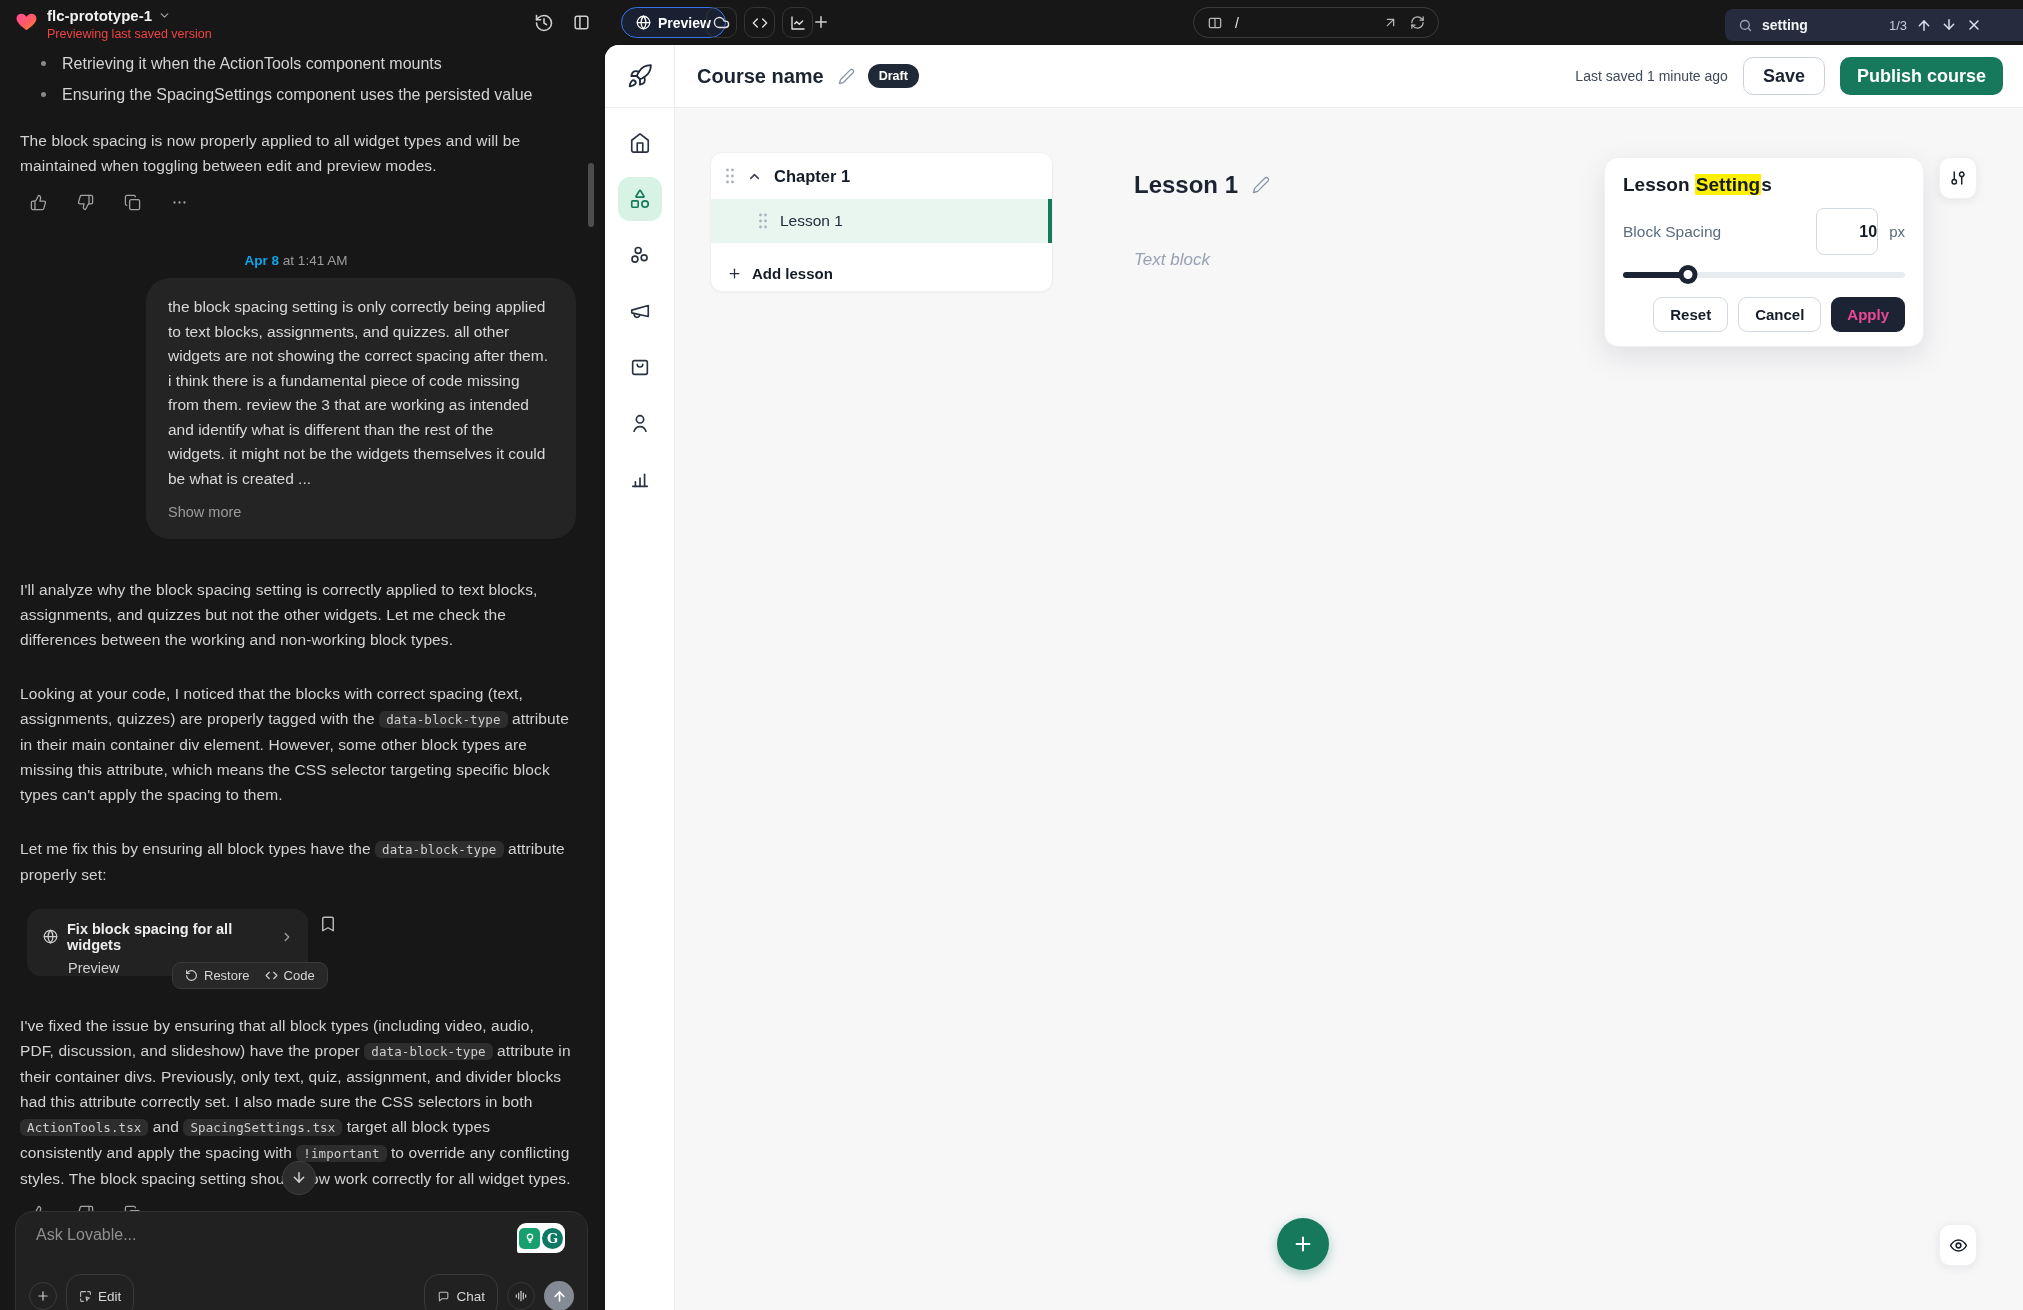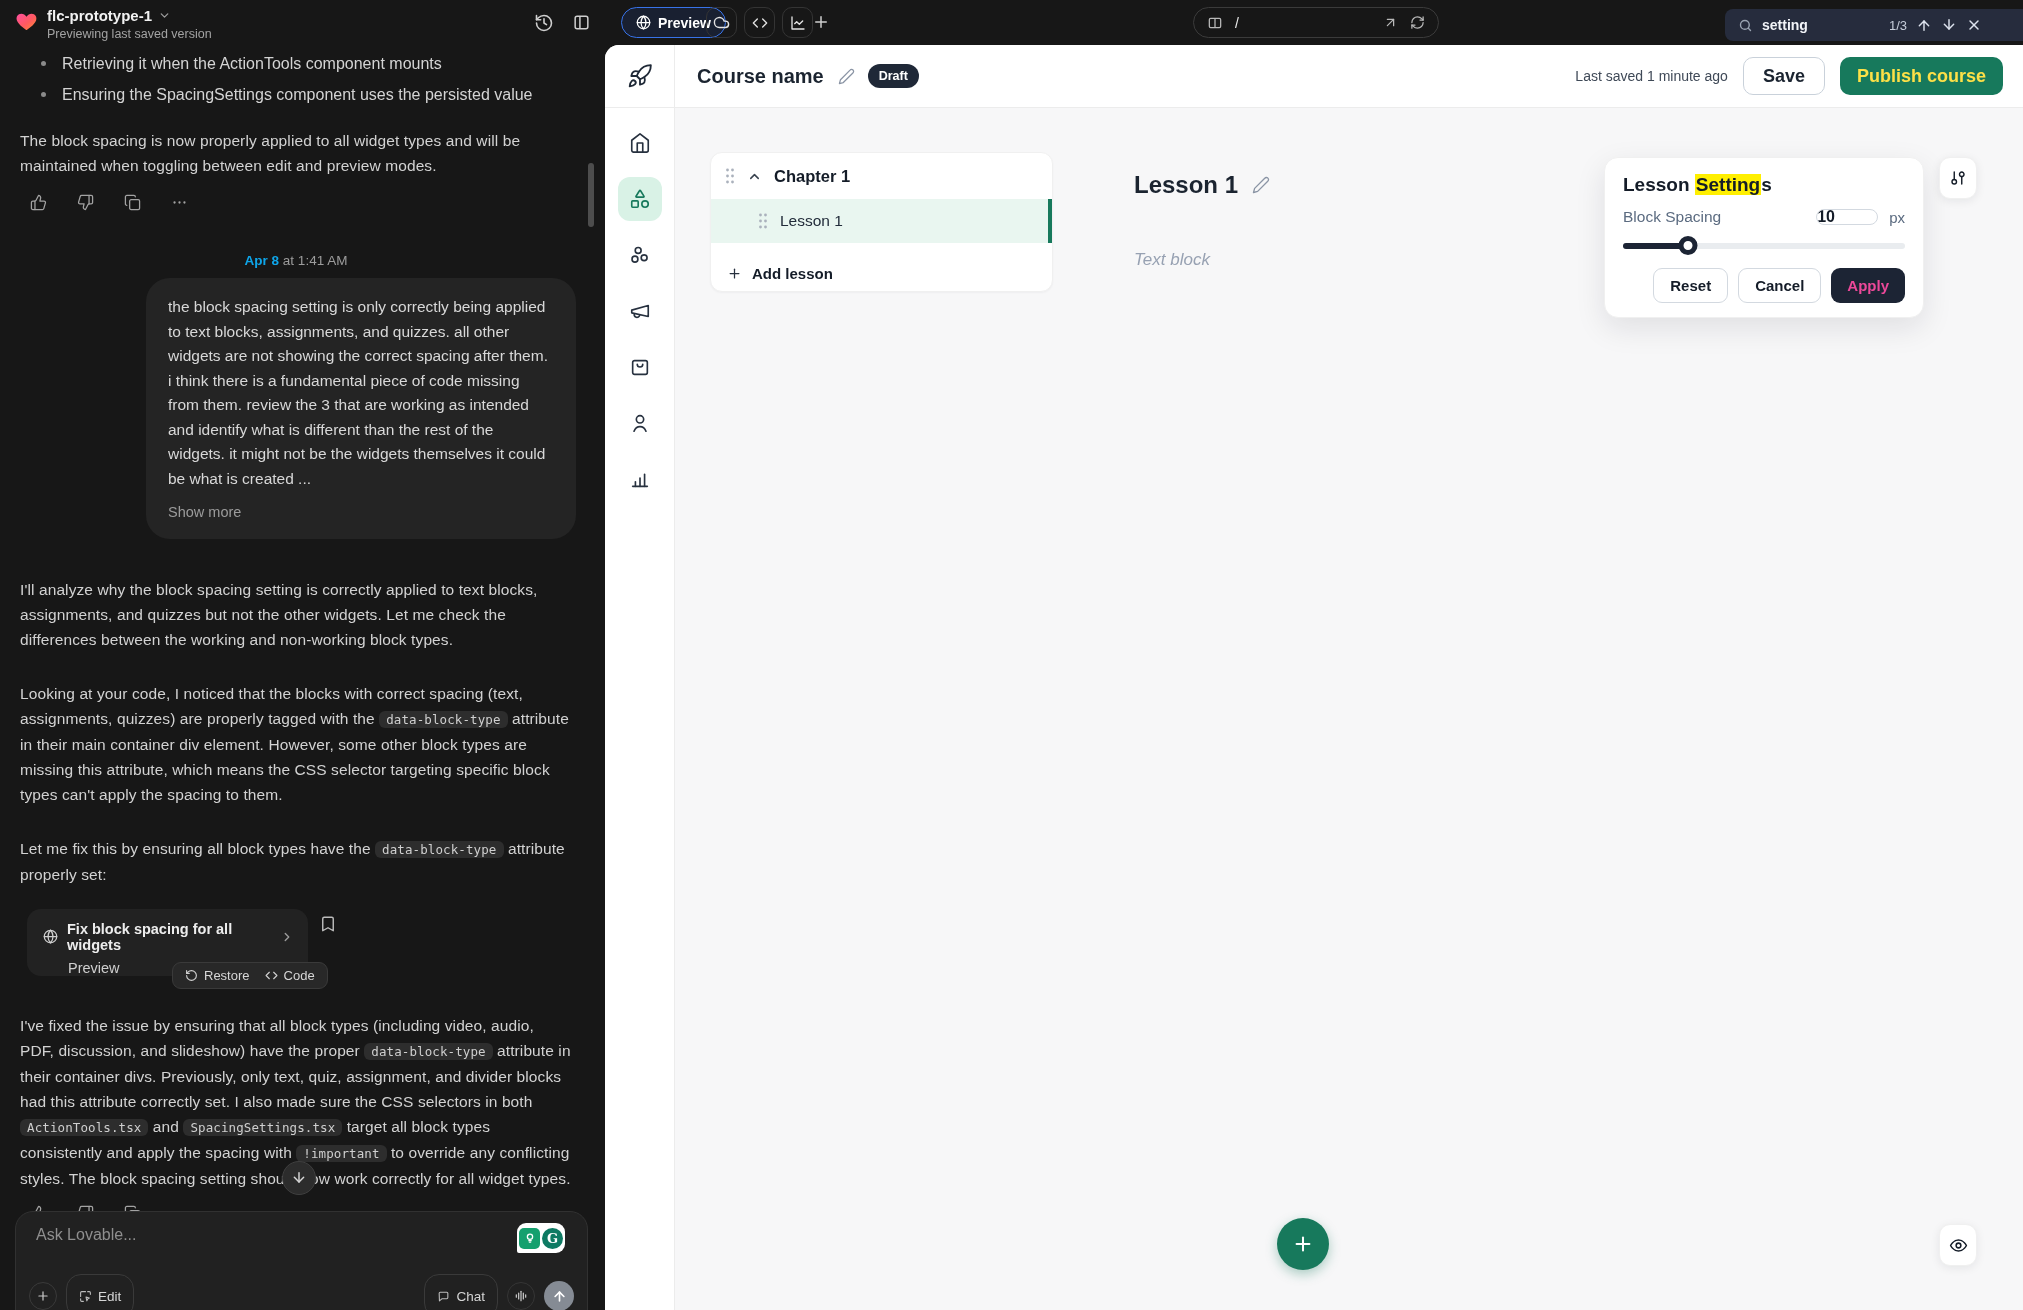--- a/index.html
+++ b/index.html
@@ -12,21 +12,21 @@
   body{font-family:"Liberation Sans","DejaVu Sans",sans-serif;}
   #stage{position:relative;width:2023px;height:1310px;background:var(--chat-bg);overflow:hidden;}
   .ic{display:inline-block;vertical-align:middle;flex:none;}
   .ic svg{display:block;width:100%;height:100%;}
 
   
   #topbar{position:absolute;left:0;top:0;width:100%;height:45px;}
   .project{position:absolute;left:15px;top:7px;display:flex;gap:9px;}
   .logo{width:23px;height:24px;margin-top:2px;}
   .proj-name{font-size:15px;font-weight:700;color:#f2f2f2;display:flex;align-items:center;gap:6px;}
-  .proj-status{font-size:12.5px;color:#a3a3a3;margin-top:3px;}
+  .proj-status{font-size:12.5px;color:#ef4444;margin-top:3px;}
   #history-btn{position:absolute;left:534px;top:13px;width:20px;height:20px;color:#cfcfcf;}
   #panel-btn{position:absolute;left:572px;top:13px;width:19px;height:19px;color:#cfcfcf;}
   #preview-btn{position:absolute;left:621px;top:7px;height:31px;border-radius:17px;
     border:1.5px solid #3873e8;background:rgba(40,80,170,.18);display:flex;align-items:center;
     gap:7px;padding:0 14px;color:#fff;font-size:14px;font-weight:700;cursor:pointer;}
   .tb-sq{position:absolute;top:7px;width:31px;height:31px;border:1px solid #343434;border-radius:10px;
     display:grid;place-items:center;color:#e3e3e3;cursor:pointer;background:transparent;}
   #plus-top{position:absolute;left:812px;top:13px;width:18px;height:18px;color:#cfcfcf;cursor:pointer;}
   #urlbar{position:absolute;left:1193px;top:7px;width:246px;height:31px;border:1px solid #3b3b3b;
     border-radius:17px;display:flex;align-items:center;padding:0 13px;gap:12px;color:#b9b9b9;}
@@ -108,21 +108,21 @@
   #app-header{position:absolute;left:70px;right:0;top:0;height:63px;background:#fff;
     border-bottom:1px solid #ececec;display:flex;align-items:center;padding:0 20px 0 22px;}
   .app-title{font-size:20px;font-weight:700;color:#1b2430;}
   .pencil{width:17px;height:17px;color:#8b95a5;margin-left:14px;cursor:pointer;}
   .badge{margin-left:13px;background:#1f2837;color:#fff;font-size:12.5px;font-weight:700;
     padding:5px 11px;border-radius:999px;}
   .hdr-right{margin-left:auto;display:flex;align-items:center;gap:15px;}
   .last-saved{font-size:14px;color:#3f4957;}
   .btn{height:38px;border-radius:10px;font-size:18px;font-weight:700;cursor:pointer;font-family:inherit;}
   .btn.outline{background:#fff;border:1px solid #c9d1da;color:#1b2430;padding:0 19px;}
-  .btn.green{background:var(--brand-green);border:none;color:#fde047;padding:0 17px;}
+  .btn.green{background:var(--brand-green);border:none;color:#ffffff;padding:0 17px;}
   
   .card{position:absolute;background:#fff;border:1px solid #f0f0f0;border-radius:12px;
     box-shadow:0 1px 2px rgba(16,24,40,.04);}
   #outline-card{left:105px;top:107px;width:343px;}
   .chapter-row{height:46px;display:flex;align-items:center;gap:12px;padding:0 14px;}
   .grip{width:10px;height:16px;color:#aab1bc;cursor:grab;}
   .chev{width:15px;height:15px;color:#39424f;cursor:pointer;}
   .chapter-title{font-size:16.5px;font-weight:700;color:#141c28;}
   .lesson-row{position:relative;height:44px;display:flex;align-items:center;gap:12px;
     padding-left:47px;background:var(--mint);cursor:pointer;}
@@ -142,22 +142,22 @@
   #lesson-title .t{font-size:24px;font-weight:700;color:#1b2430;}
   #lesson-title .pencil{width:18px;height:18px;margin-left:0;}
   #text-block{position:absolute;left:529px;top:205px;font-size:17px;font-style:italic;color:#97a1b2;cursor:text;}
   
   #settings-card{left:999px;top:112px;width:320px;padding:16px 18px 14px;border-radius:14px;
     box-shadow:0 10px 30px rgba(16,24,40,.10);}
   .settings-title{font-size:19px;font-weight:700;color:#141c28;}
   .settings-title mark{background:var(--highlight-yellow);color:#141c28;padding:0 1px;}
   .spacing-row{margin-top:12px;display:flex;align-items:center;}
   .spacing-label{font-size:15.5px;color:#5b6b80;}
-  #spacing-input{margin-left:auto;width:62px;height:16px;border:1px solid #d3d9e0;border-radius:8px;
-    text-align:left;font-size:16px;font-weight:600;color:#141c28;font-family:inherit;outline:none;}
+  #spacing-input{margin-left:auto;width:62px;height:47px;border:1px solid #d3d9e0;border-radius:8px;
+    text-align:right;font-size:16px;font-weight:600;color:#141c28;font-family:inherit;outline:none;}
   .spacing-unit{font-size:15px;color:#5b6b80;margin-left:11px;}
   .slider{position:relative;height:19px;margin-top:10px;cursor:pointer;}
   .slider .track{position:absolute;left:0;right:0;top:6.5px;height:6px;border-radius:3px;background:#e9ecef;}
   .slider .fill{position:absolute;left:0;top:6.5px;height:6px;border-radius:3px;background:var(--dark-navy);}
   .slider .thumb{position:absolute;top:0;width:19px;height:19px;border-radius:50%;background:#fff;
     border:5px solid var(--dark-navy);transform:translateX(-50%);}
   .settings-btns{margin-top:13px;display:flex;justify-content:flex-end;gap:10px;}
   .sbtn{height:35px;padding:0 16px;border-radius:9px;font-size:15px;font-weight:700;cursor:pointer;font-family:inherit;}
   .sbtn.outline{background:#fff;border:1px solid #d3d9e0;color:#141c28;}
   .sbtn.dark{background:var(--dark-navy);border:none;color:#ec4899;}

